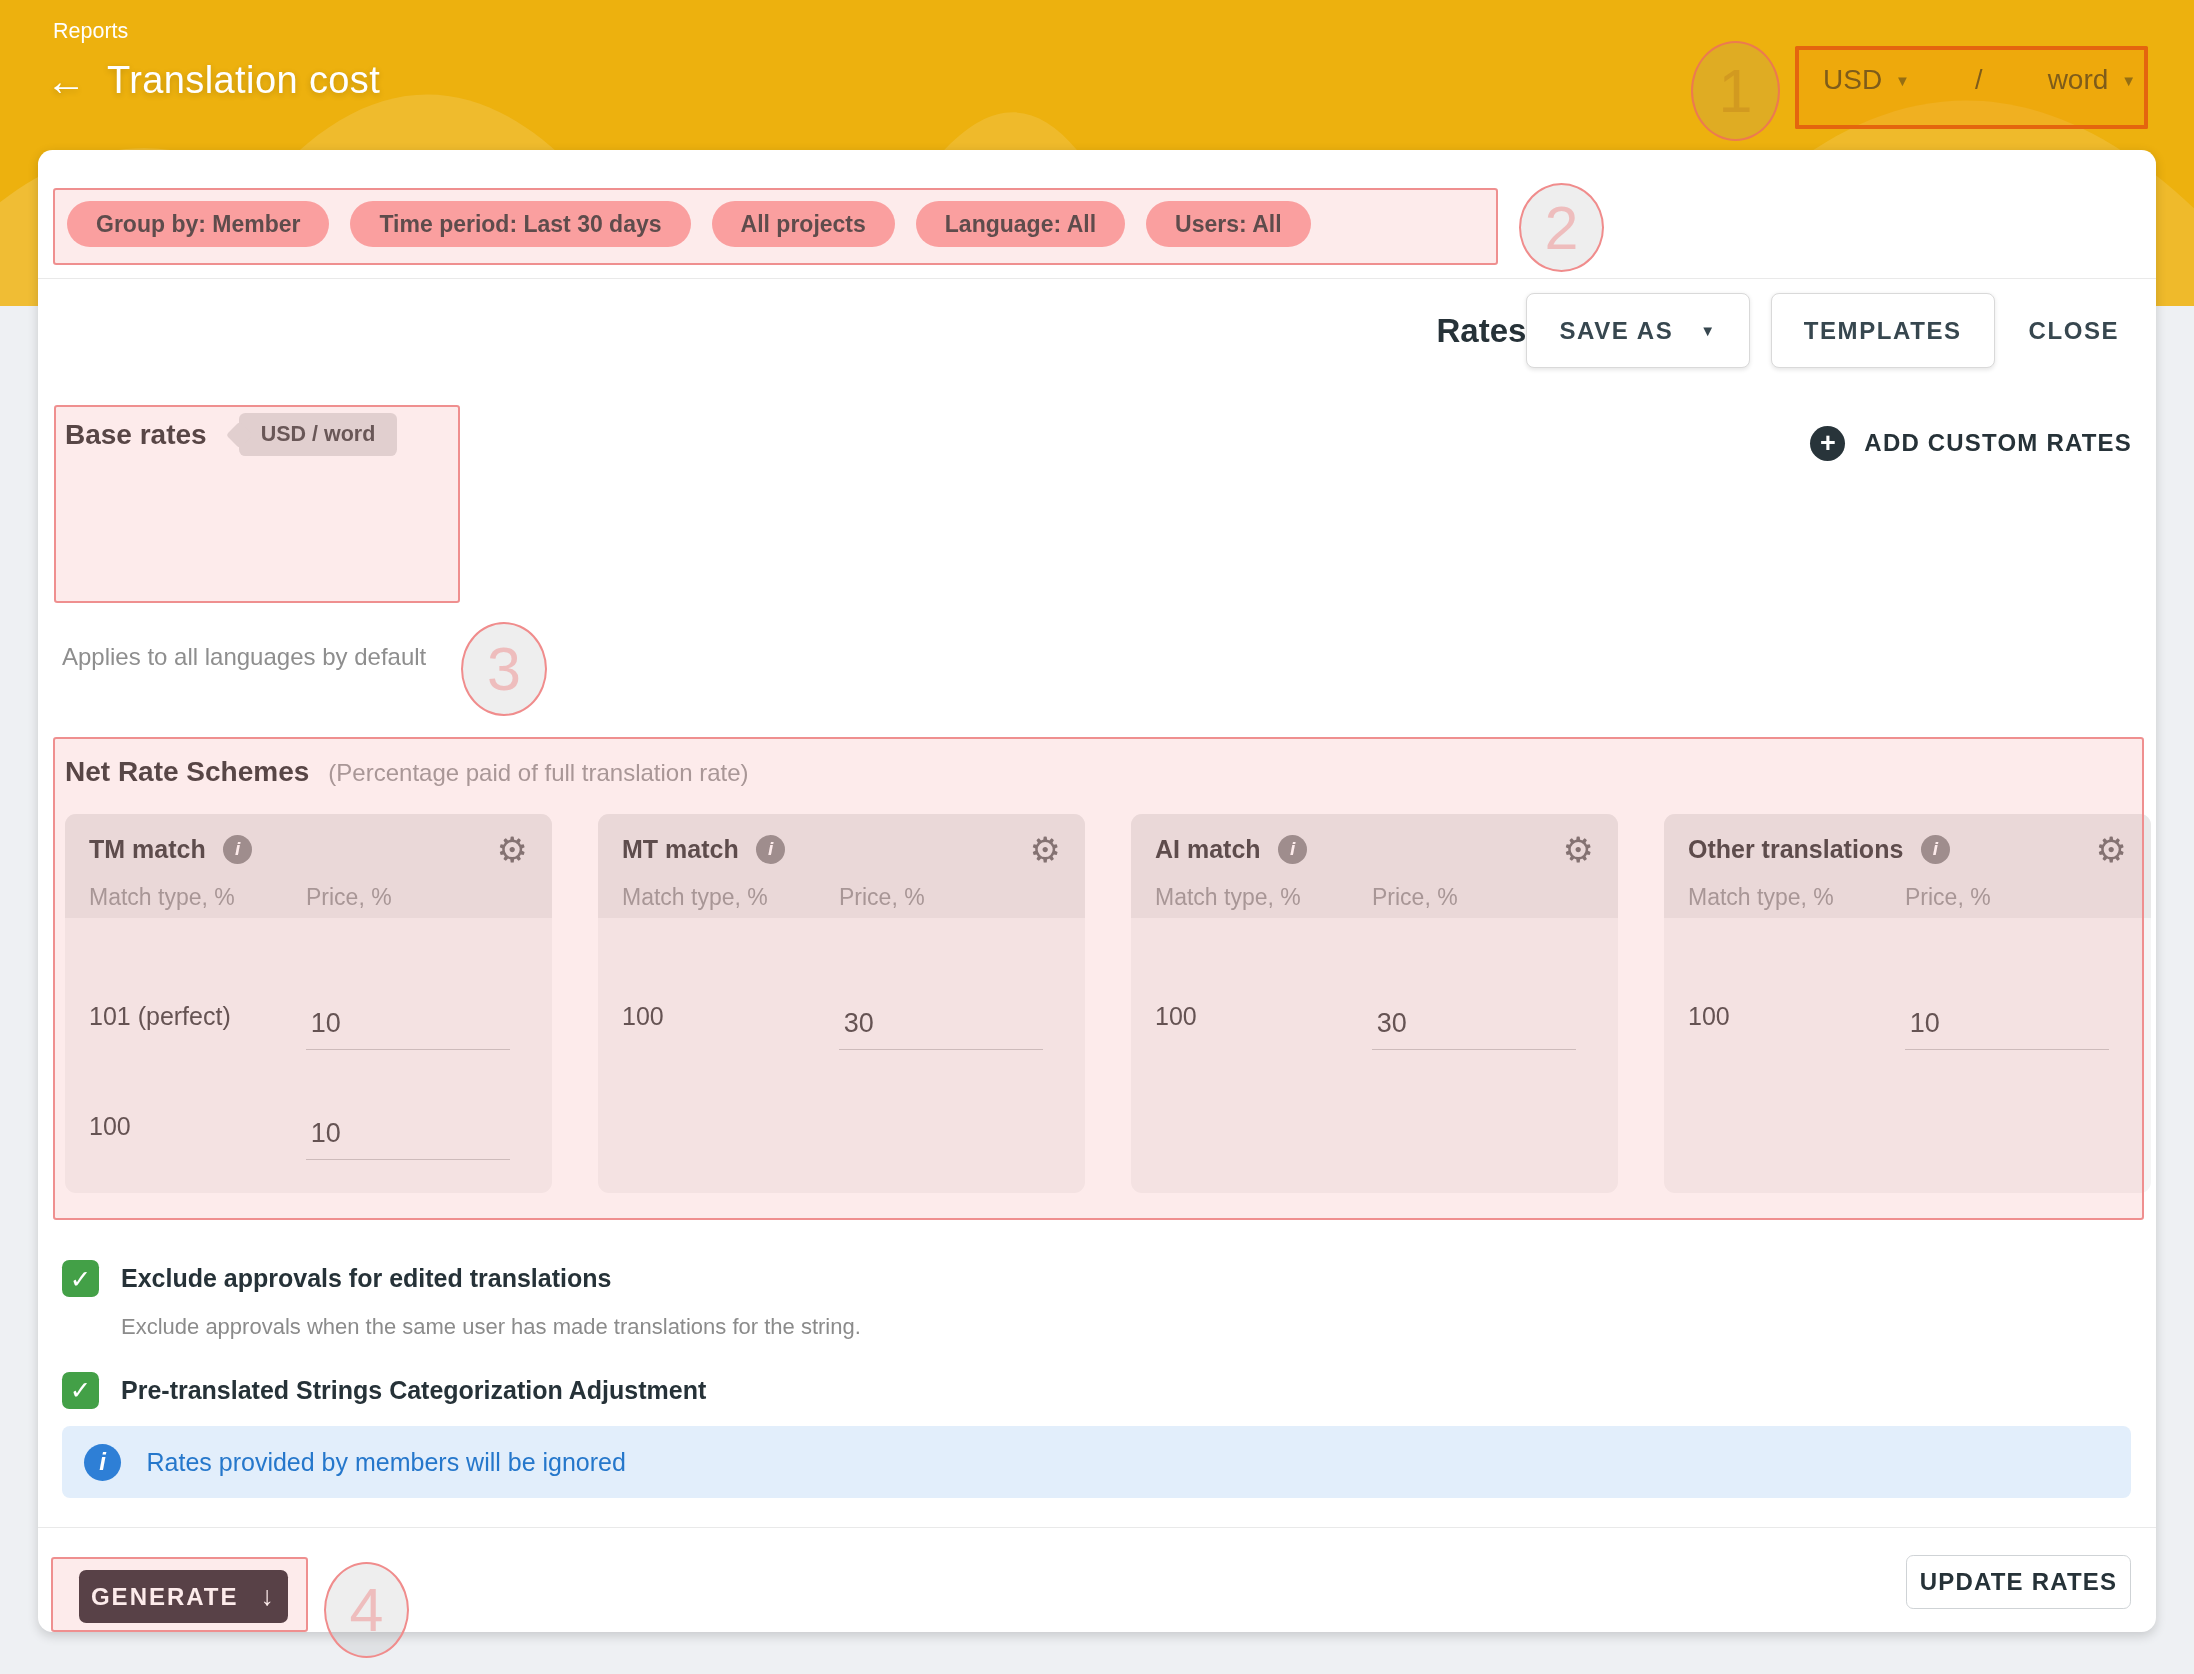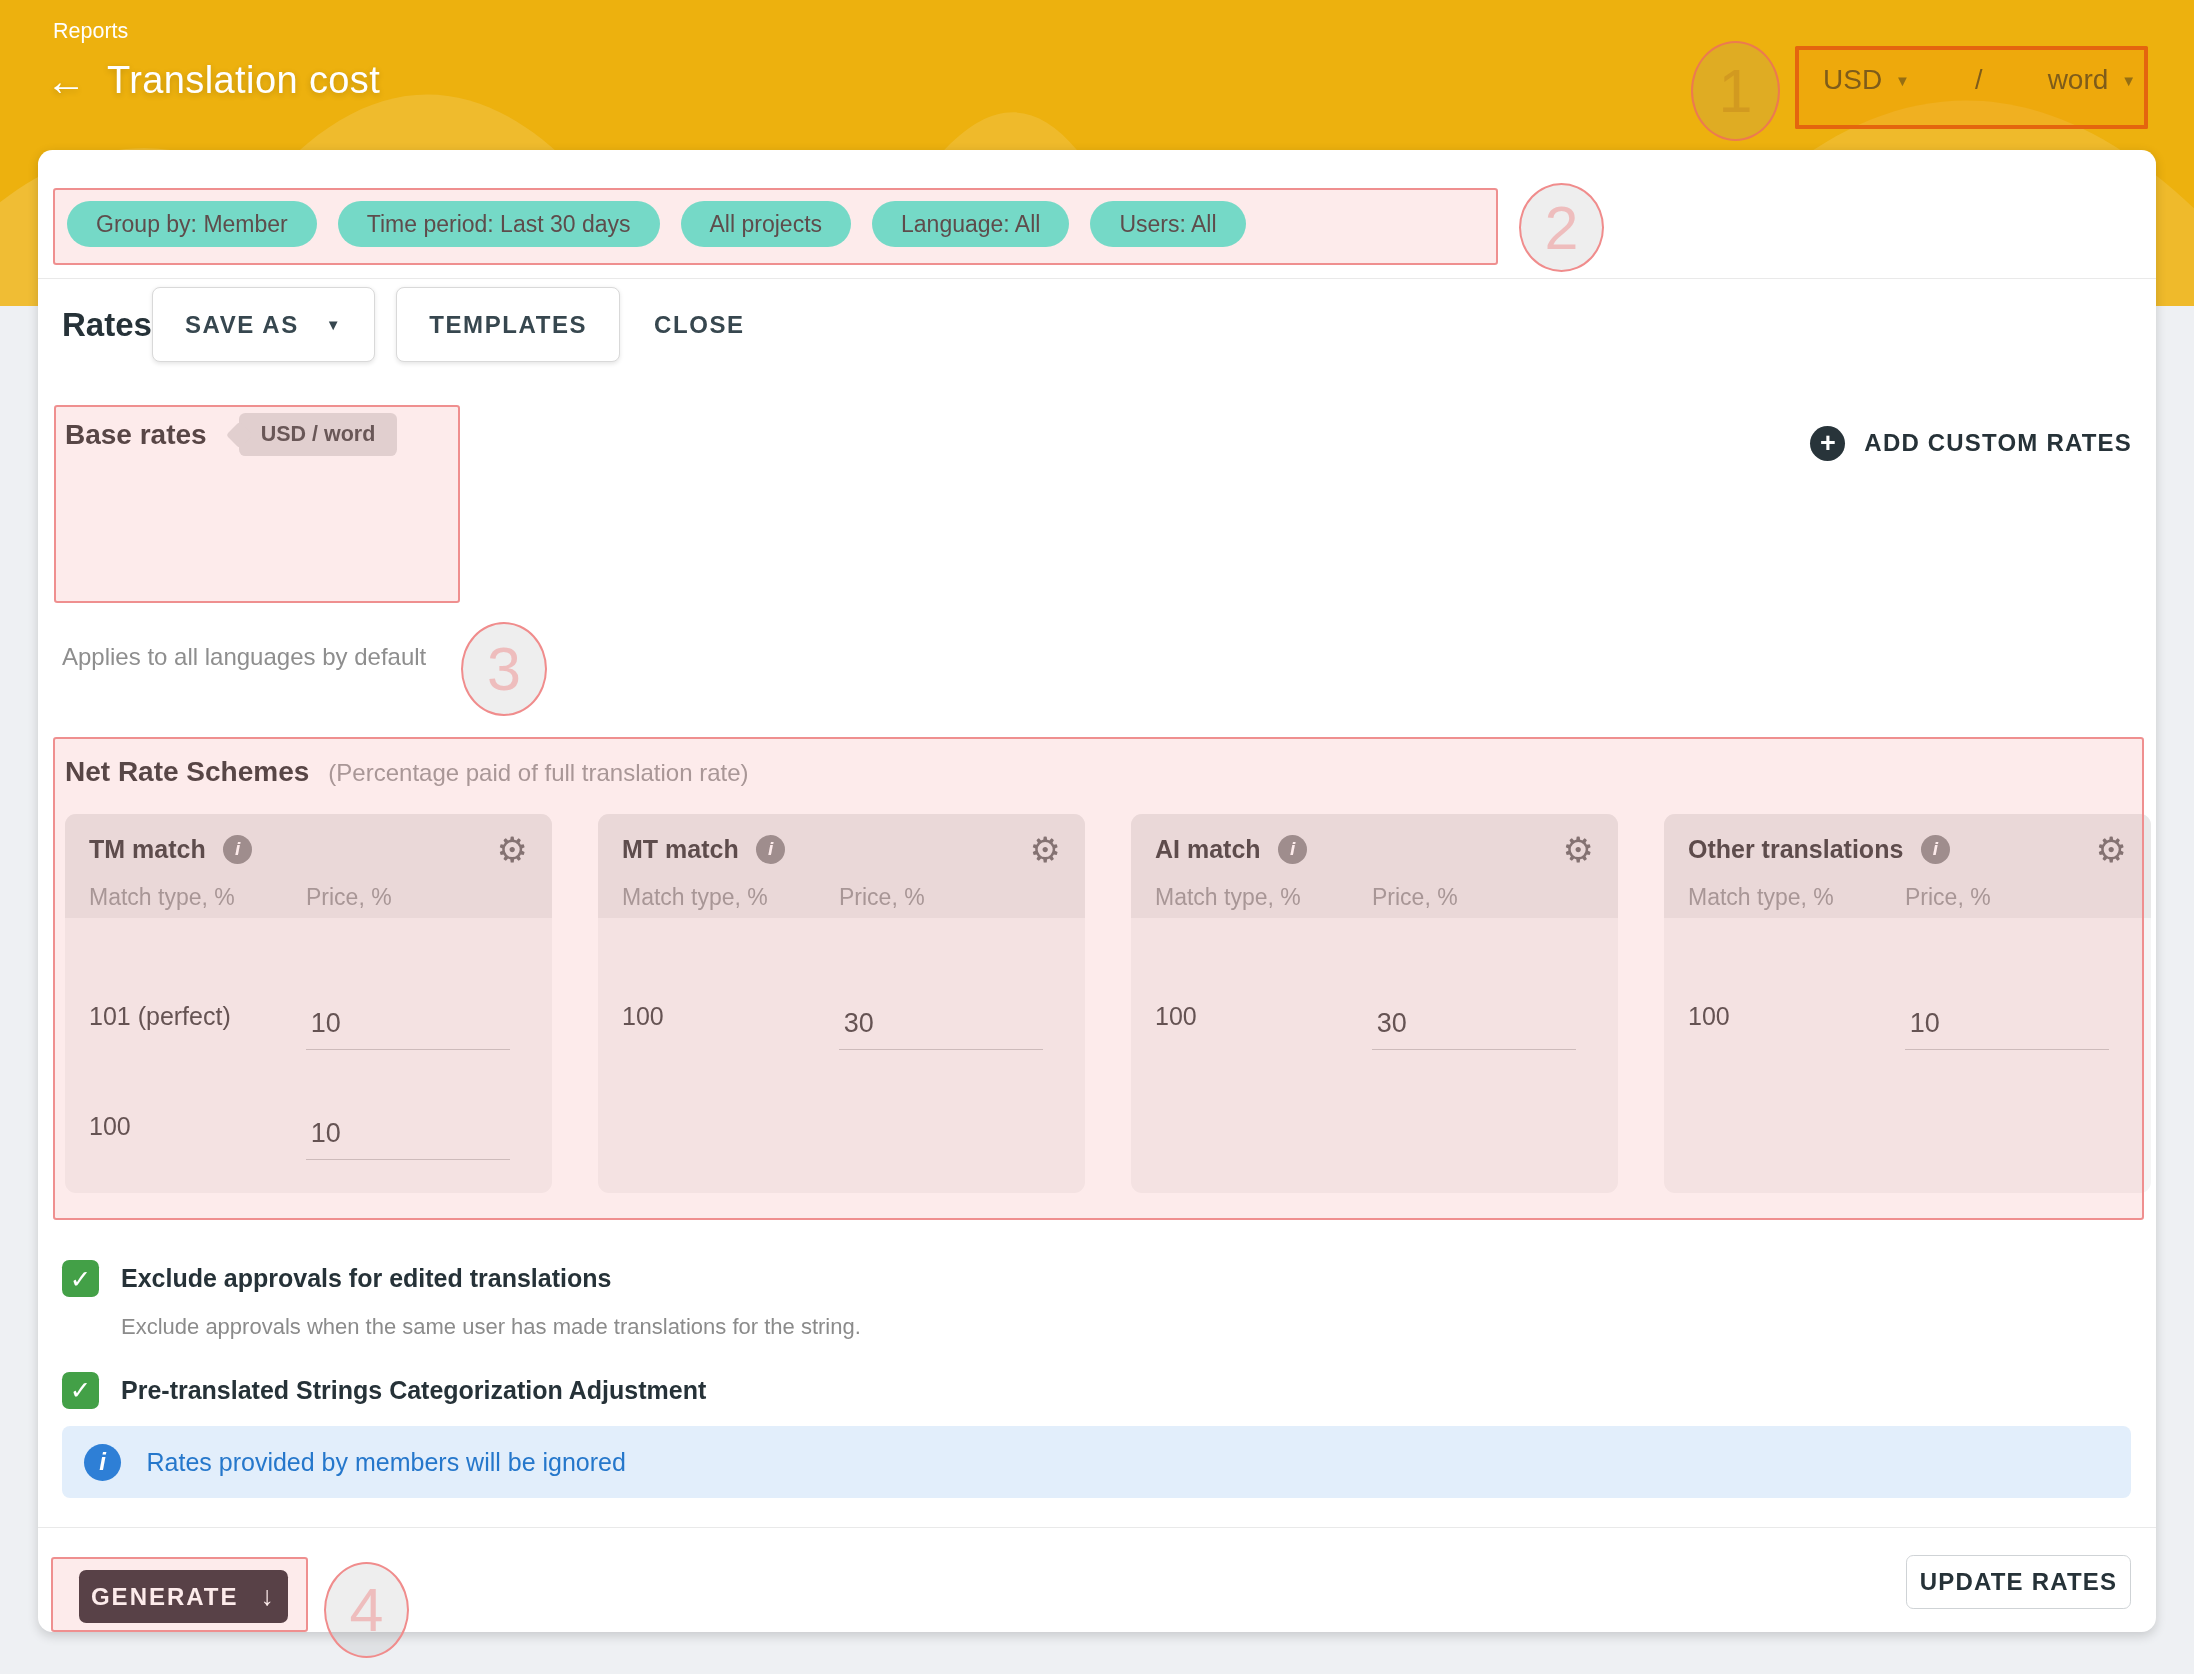--- a/index.html
+++ b/index.html
@@ -47,28 +47,28 @@
     z-index:10;
   }
   .divider { position:absolute; left:0; right:0; height:0; border-top:1.6px solid #e9e9e9; }
   .divider.d1 { top:128px; }
   .divider.d2 { top:1377px; }
 
   
   .chips { position:absolute; left:29px; top:51px; display:flex; gap:21px; }
   .chip {
     height:46px; padding:0 29px; border-radius:23px;
-    background:#5eead4; color:#424242; font-size:23px;
-    display:flex; align-items:center; cursor:pointer; white-space:nowrap;
+    background:#fca5a5; color:#424242; font-size:23px;
+    display:flex; align-items:center; cursor:pointer; white-space:nowrap;font-weight:bold;
   }
 
   
   .rates-row {
-    position:absolute; left:24px; right:24px; top:136px; height:77px;
-    display:flex; align-items:center; justify-content:flex-start;
+    position:absolute; left:24px; right:24px; top:142px; height:77px;
+    display:flex; align-items:center; justify-content:flex-end;
   }
   .rates-title { font-size:33px; font-weight:bold; color:#263238; }
   .rates-actions { display:flex; align-items:center; gap:21px; }
   .btn-outline {
     height:75px; padding:0 32px; background:#ffffff;
     border:1.6px solid #d9d9d9; border-radius:8px;
     display:flex; align-items:center; gap:27px;
     font-size:24px; font-weight:bold; letter-spacing:1.6px; color:#37474f;
     box-shadow:0 1.6px 4px rgba(0,0,0,0.10); cursor:pointer; white-space:nowrap;
   }

